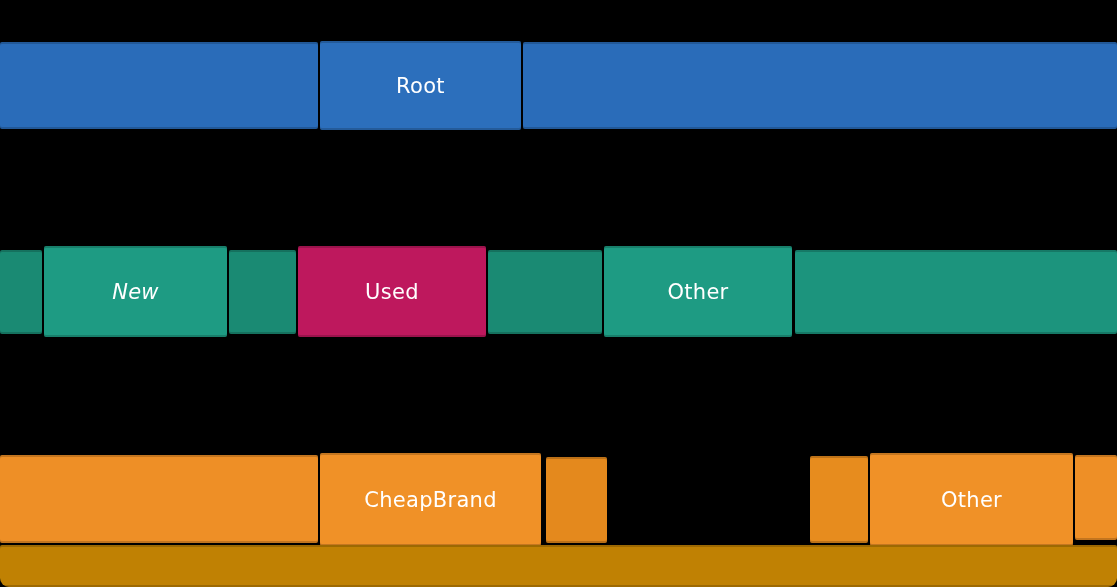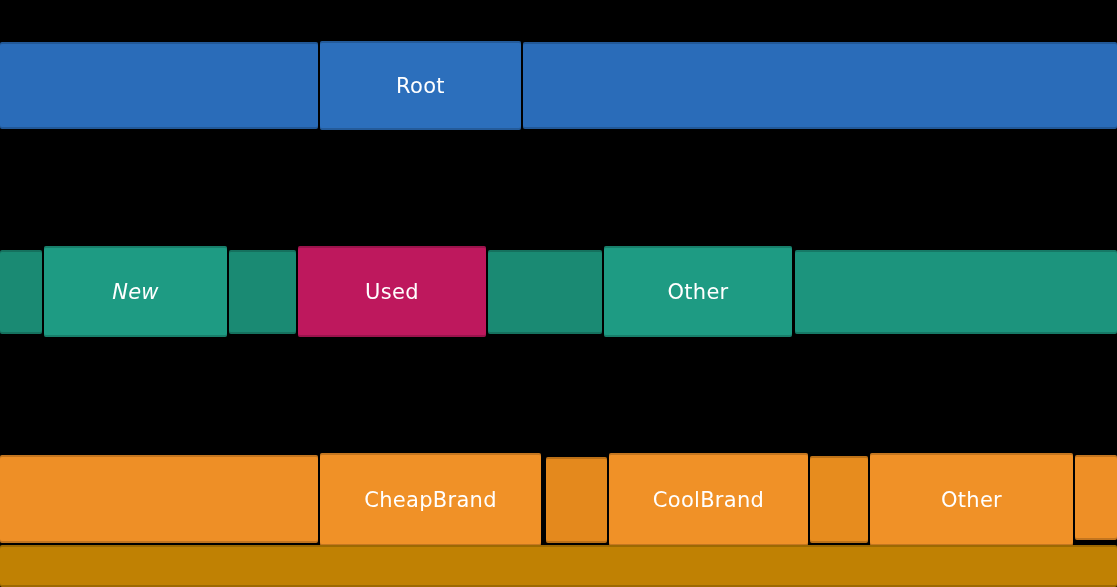--- a/index.html
+++ b/index.html
@@ -7,20 +7,21 @@
     padding: 0;
     background: #000000;
   }
   .stage {
     position: relative;
     width: 1117px;
     height: 587px;
     background: #000000;
     overflow: hidden;
     font-family: "DejaVu Sans", "Liberation Sans", sans-serif;
+    border-radius: 9px;
   }
   .tile {
     position: absolute;
     display: flex;
     align-items: center;
     justify-content: center;
     border-radius: 2px;
     box-shadow: inset 0 2px 0 rgba(0,0,0,0.18), inset 0 -2px 0 rgba(0,0,0,0.18);
     box-sizing: border-box;
   }
@@ -53,22 +54,19 @@
     <div class="tile" style="left: 488px; top: 250px; width: 114px; height: 84px; background: rgb(26, 138, 115);"></div>
     <div class="tile" style="left: 604px; top: 246px; width: 188px; height: 91px; background: rgb(30, 155, 131);">
       <span class="tile-label">Other</span>
     </div>
     <div class="tile" style="left: 795px; top: 250px; width: 322px; height: 84px; background: rgb(28, 148, 125);"></div>
     <div class="tile" style="left: 0px; top: 455px; width: 318px; height: 88px; background: rgb(238, 143, 38);"></div>
     <div class="tile" style="left: 320px; top: 453px; width: 221px; height: 93px; background: rgb(240, 145, 39);">
       <span class="tile-label">CheapBrand</span>
     </div>
     <div class="tile" style="left: 546px; top: 457px; width: 61px; height: 86px; background: rgb(228, 137, 29);"></div>
-    <div class="tile" style="left: 609px; top: 453px; width: 199px; height: 93px; background: rgb(240, 145, 39);">
-      <span class="tile-label">CoolBrand</span>
-    </div>
     <div class="tile" style="left: 810px; top: 456px; width: 58px; height: 87px; background: rgb(231, 140, 30);"></div>
     <div class="tile" style="left: 870px; top: 453px; width: 203px; height: 93px; background: rgb(240, 145, 39);">
       <span class="tile-label">Other</span>
     </div>
     <div class="tile" style="left: 1075px; top: 455px; width: 42px; height: 85px; background: rgb(238, 143, 38);"></div>
     <div class="tile" style="left: 0px; top: 545px; width: 1117px; height: 42px; background: rgb(192, 129, 3);"></div>
   </div>
 
 </body></html>

